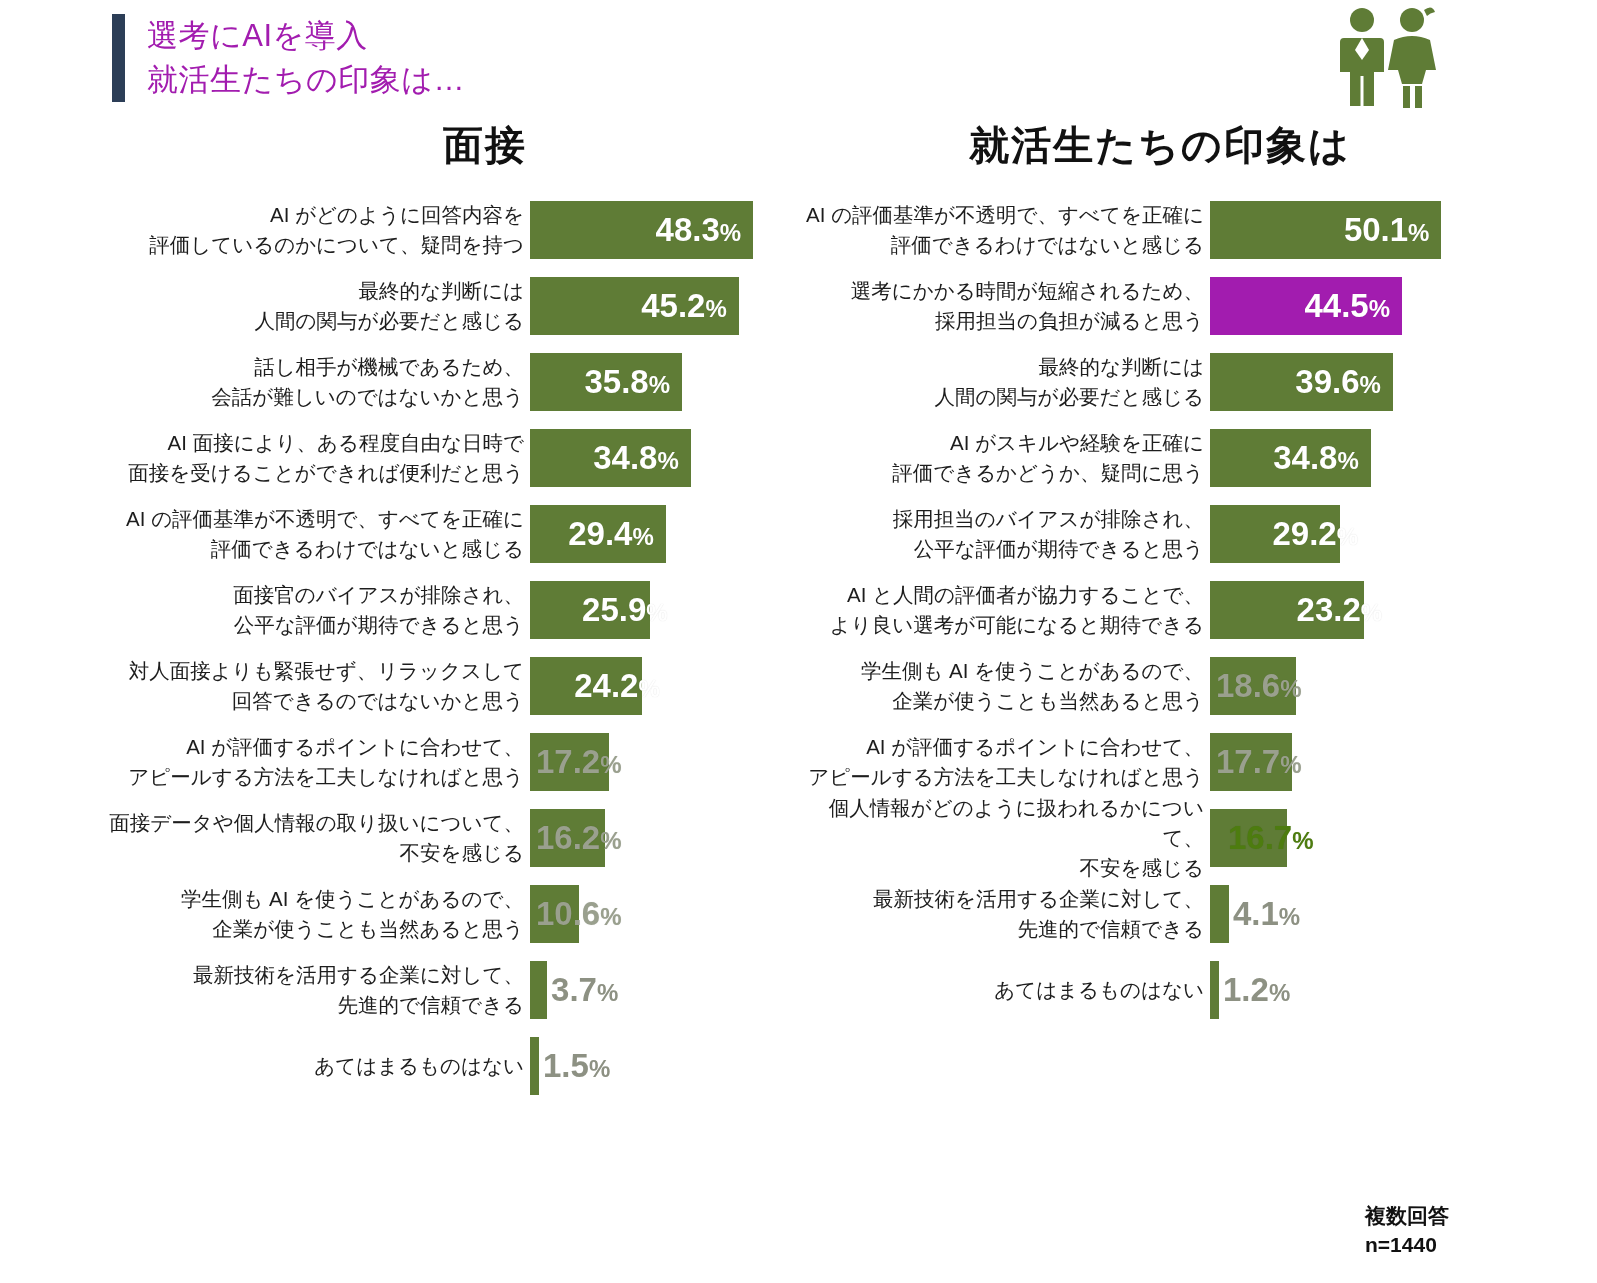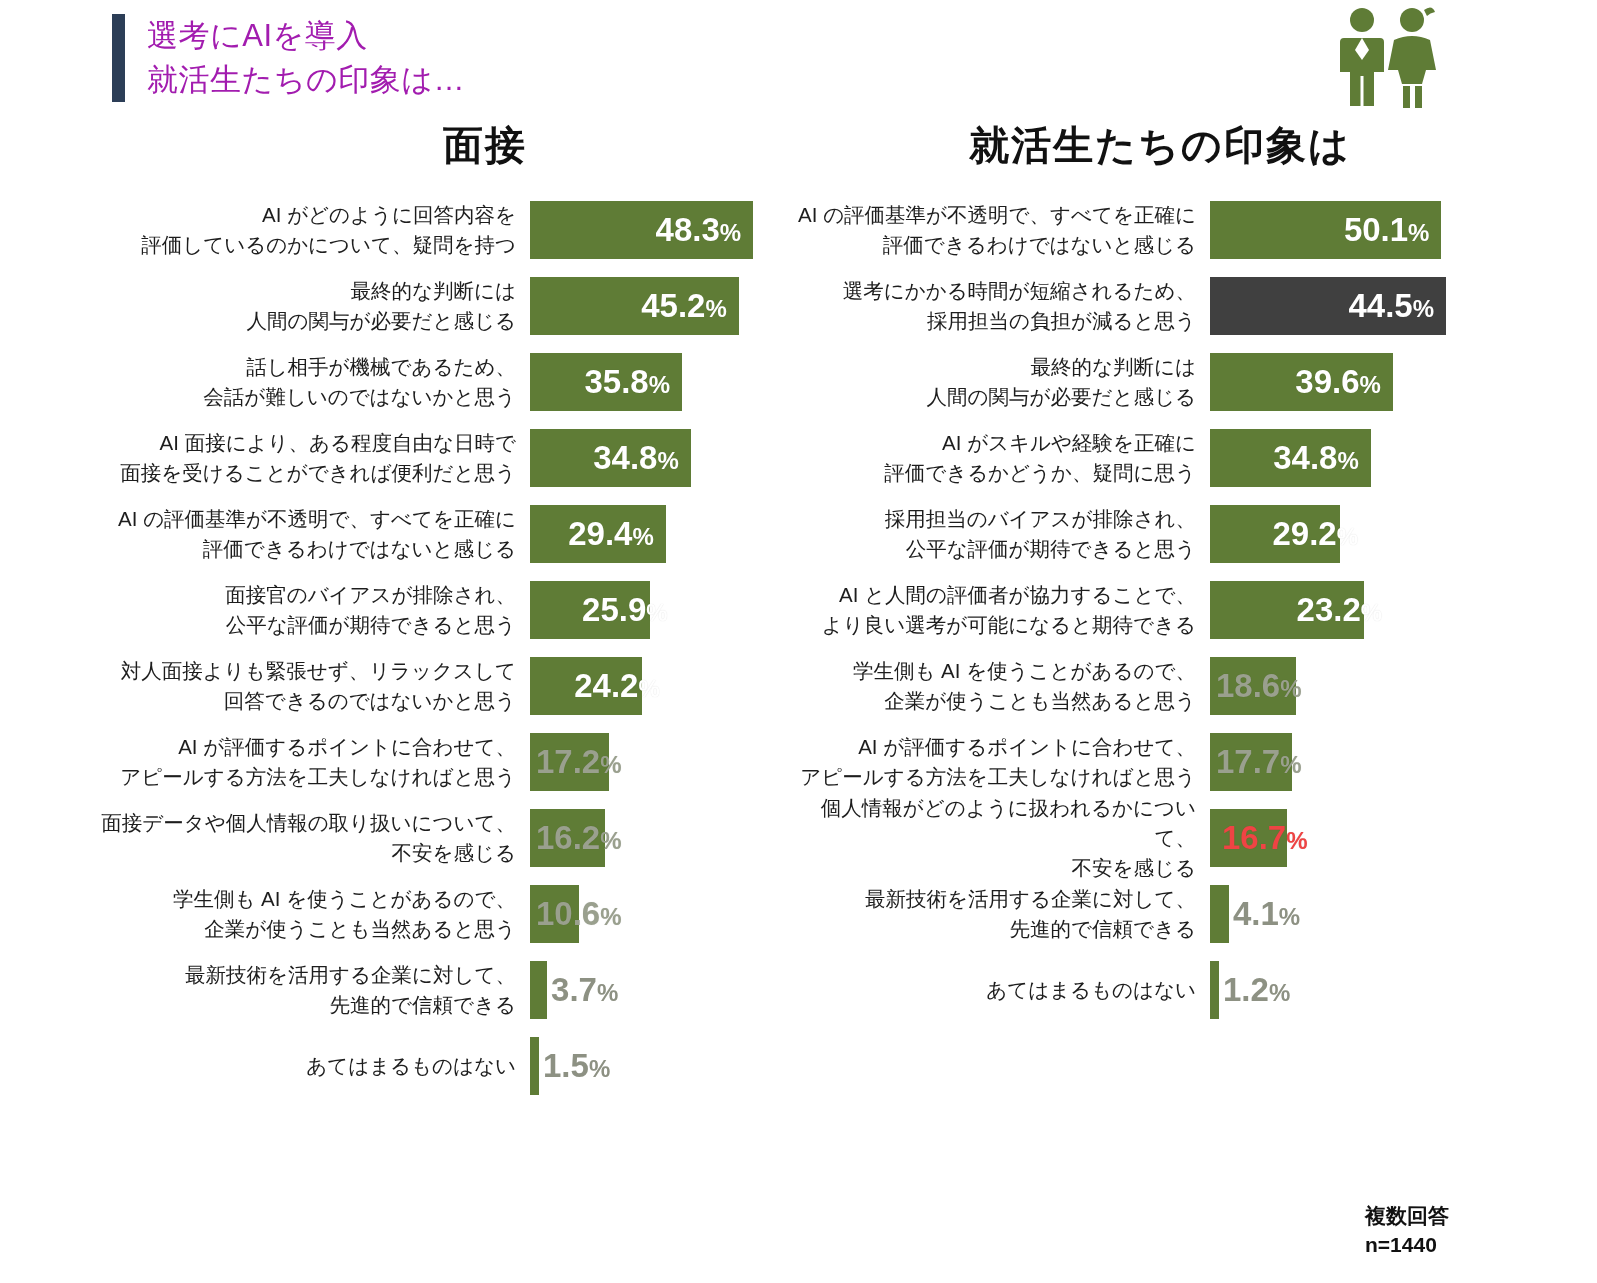--- a/index.html
+++ b/index.html
@@ -68,21 +68,21 @@
     margin-bottom:14px;
     height:62px;
   }
   .row-label{
     width:430px;
     flex:0 0 430px;
     text-align:right;
     font-size:20.5px;
     line-height:1.45;
     color:#1d1d1d;
-    padding-right:14px;
+    padding-right:6px;
     box-sizing:border-box;
     white-space:pre-line;
   }
   .col-right .row-label{
     width:420px; flex:0 0 420px;
   }
   .bar-wrap{
     position:relative;
     height:58px;
     display:flex;
@@ -268,21 +268,21 @@
         <div class="bar-wrap">
           <div class="bar" style="width: 231.462px; background: rgb(95, 124, 54);">
             <span class="bar-value"><span class="num">50.1</span><span class="pct">%</span></span>
           </div>
         </div>
       </div>
       <div class="row">
         <div class="row-label">選考にかかる時間が短縮されるため、
 採用担当の負担が減ると思う</div>
         <div class="bar-wrap">
-          <div class="bar" style="width: 236px; background: #404040;">
+          <div class="bar" style="width: 192px; background: #a21caf;">
             <span class="bar-value"><span class="num">44.5</span><span class="pct">%</span></span>
           </div>
         </div>
       </div>
       <div class="row">
         <div class="row-label">最終的な判断には
 人間の関与が必要だと感じる</div>
         <div class="bar-wrap">
           <div class="bar" style="width: 182.952px; background: rgb(95, 124, 54);">
             <span class="bar-value"><span class="num">39.6</span><span class="pct">%</span></span>
@@ -330,21 +330,21 @@
         <div class="bar-wrap">
           <div class="bar" style="width: 81.774px; background: rgb(95, 124, 54);"></div>
           <span class="bar-value" style="position: absolute; left: 6px; color: rgb(154, 160, 142);"><span class="num">17.7</span><span class="pct">%</span></span>
         </div>
       </div>
       <div class="row">
         <div class="row-label">個人情報がどのように扱われるかについて、
 不安を感じる</div>
         <div class="bar-wrap">
           <div class="bar" style="width: 77.154px; background: rgb(95, 124, 54);"></div>
-          <span class="bar-value" style="position: absolute; left: 12px; color: #ef4444;"><span class="num">16.7</span><span class="pct">%</span></span>
+          <span class="bar-value" style="position: absolute; left: 18px; color: #4d7c0f;"><span class="num">16.7</span><span class="pct">%</span></span>
         </div>
       </div>
       <div class="row">
         <div class="row-label">最新技術を活用する企業に対して、
 先進的で信頼できる</div>
         <div class="bar-wrap">
           <div class="bar" style="width: 18.942px; background: rgb(95, 124, 54);"></div>
           <span class="bar-value outside" style="position: absolute; left: 22.942px;"><span class="num">4.1</span><span class="pct">%</span></span>
         </div>
       </div>

